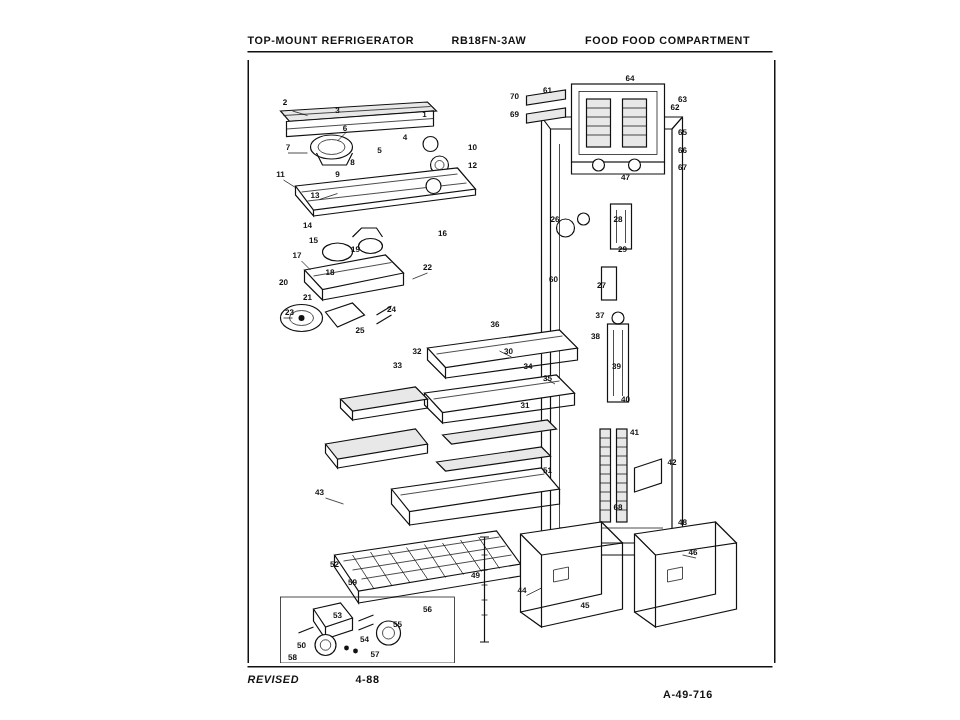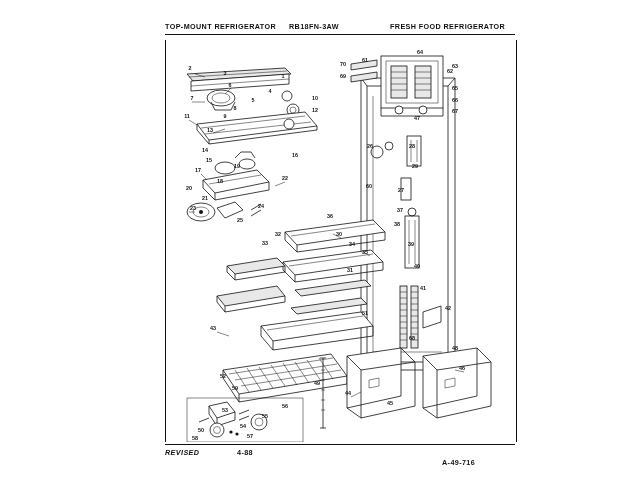--- a/index.html
+++ b/index.html
@@ -27,21 +27,21 @@
     top: 22px;
     left: 165px;
     width: 350px;
     height: 12px;
     font-size: 7.2px;
     font-weight: bold;
     letter-spacing: 0.4px;
   }
   .hdr span { position: absolute; top: 0; white-space: nowrap; }
   .hdr .h-left   { left: 0; }
-  .hdr .h-mid    { left: 124px; }
+  .hdr .h-mid    { left: 136px; }
   .hdr .h-right  { left: 225px; }
   .hdr-rule {
     position: absolute;
     top: 34px;
     left: 165px;
     width: 350px;
     height: 1px;
     background: #111;
   }
   
@@ -98,21 +98,21 @@
   }
 </style>
 </head>
 <body>
 
 <div id="page">
 
   <div class="hdr">
     <span class="h-left">TOP-MOUNT REFRIGERATOR</span>
     <span class="h-mid">RB18FN-3AW</span>
-    <span class="h-right">FRESH FOOD REFRIGERATOR</span>
+    <span class="h-right">FOOD FOOD COMPARTMENT</span>
   </div>
   <div class="hdr-rule"></div>
 
   <div class="frame"></div>
 
   <svg class="art" viewBox="0 0 350 402">
 
     <g>
       <path class="ln" d="M196 38 L196 330 L290 330 L290 38 Z"></path>
       <path class="ln" d="M202 46 L202 322 L283 322 L283 46 Z"></path>

